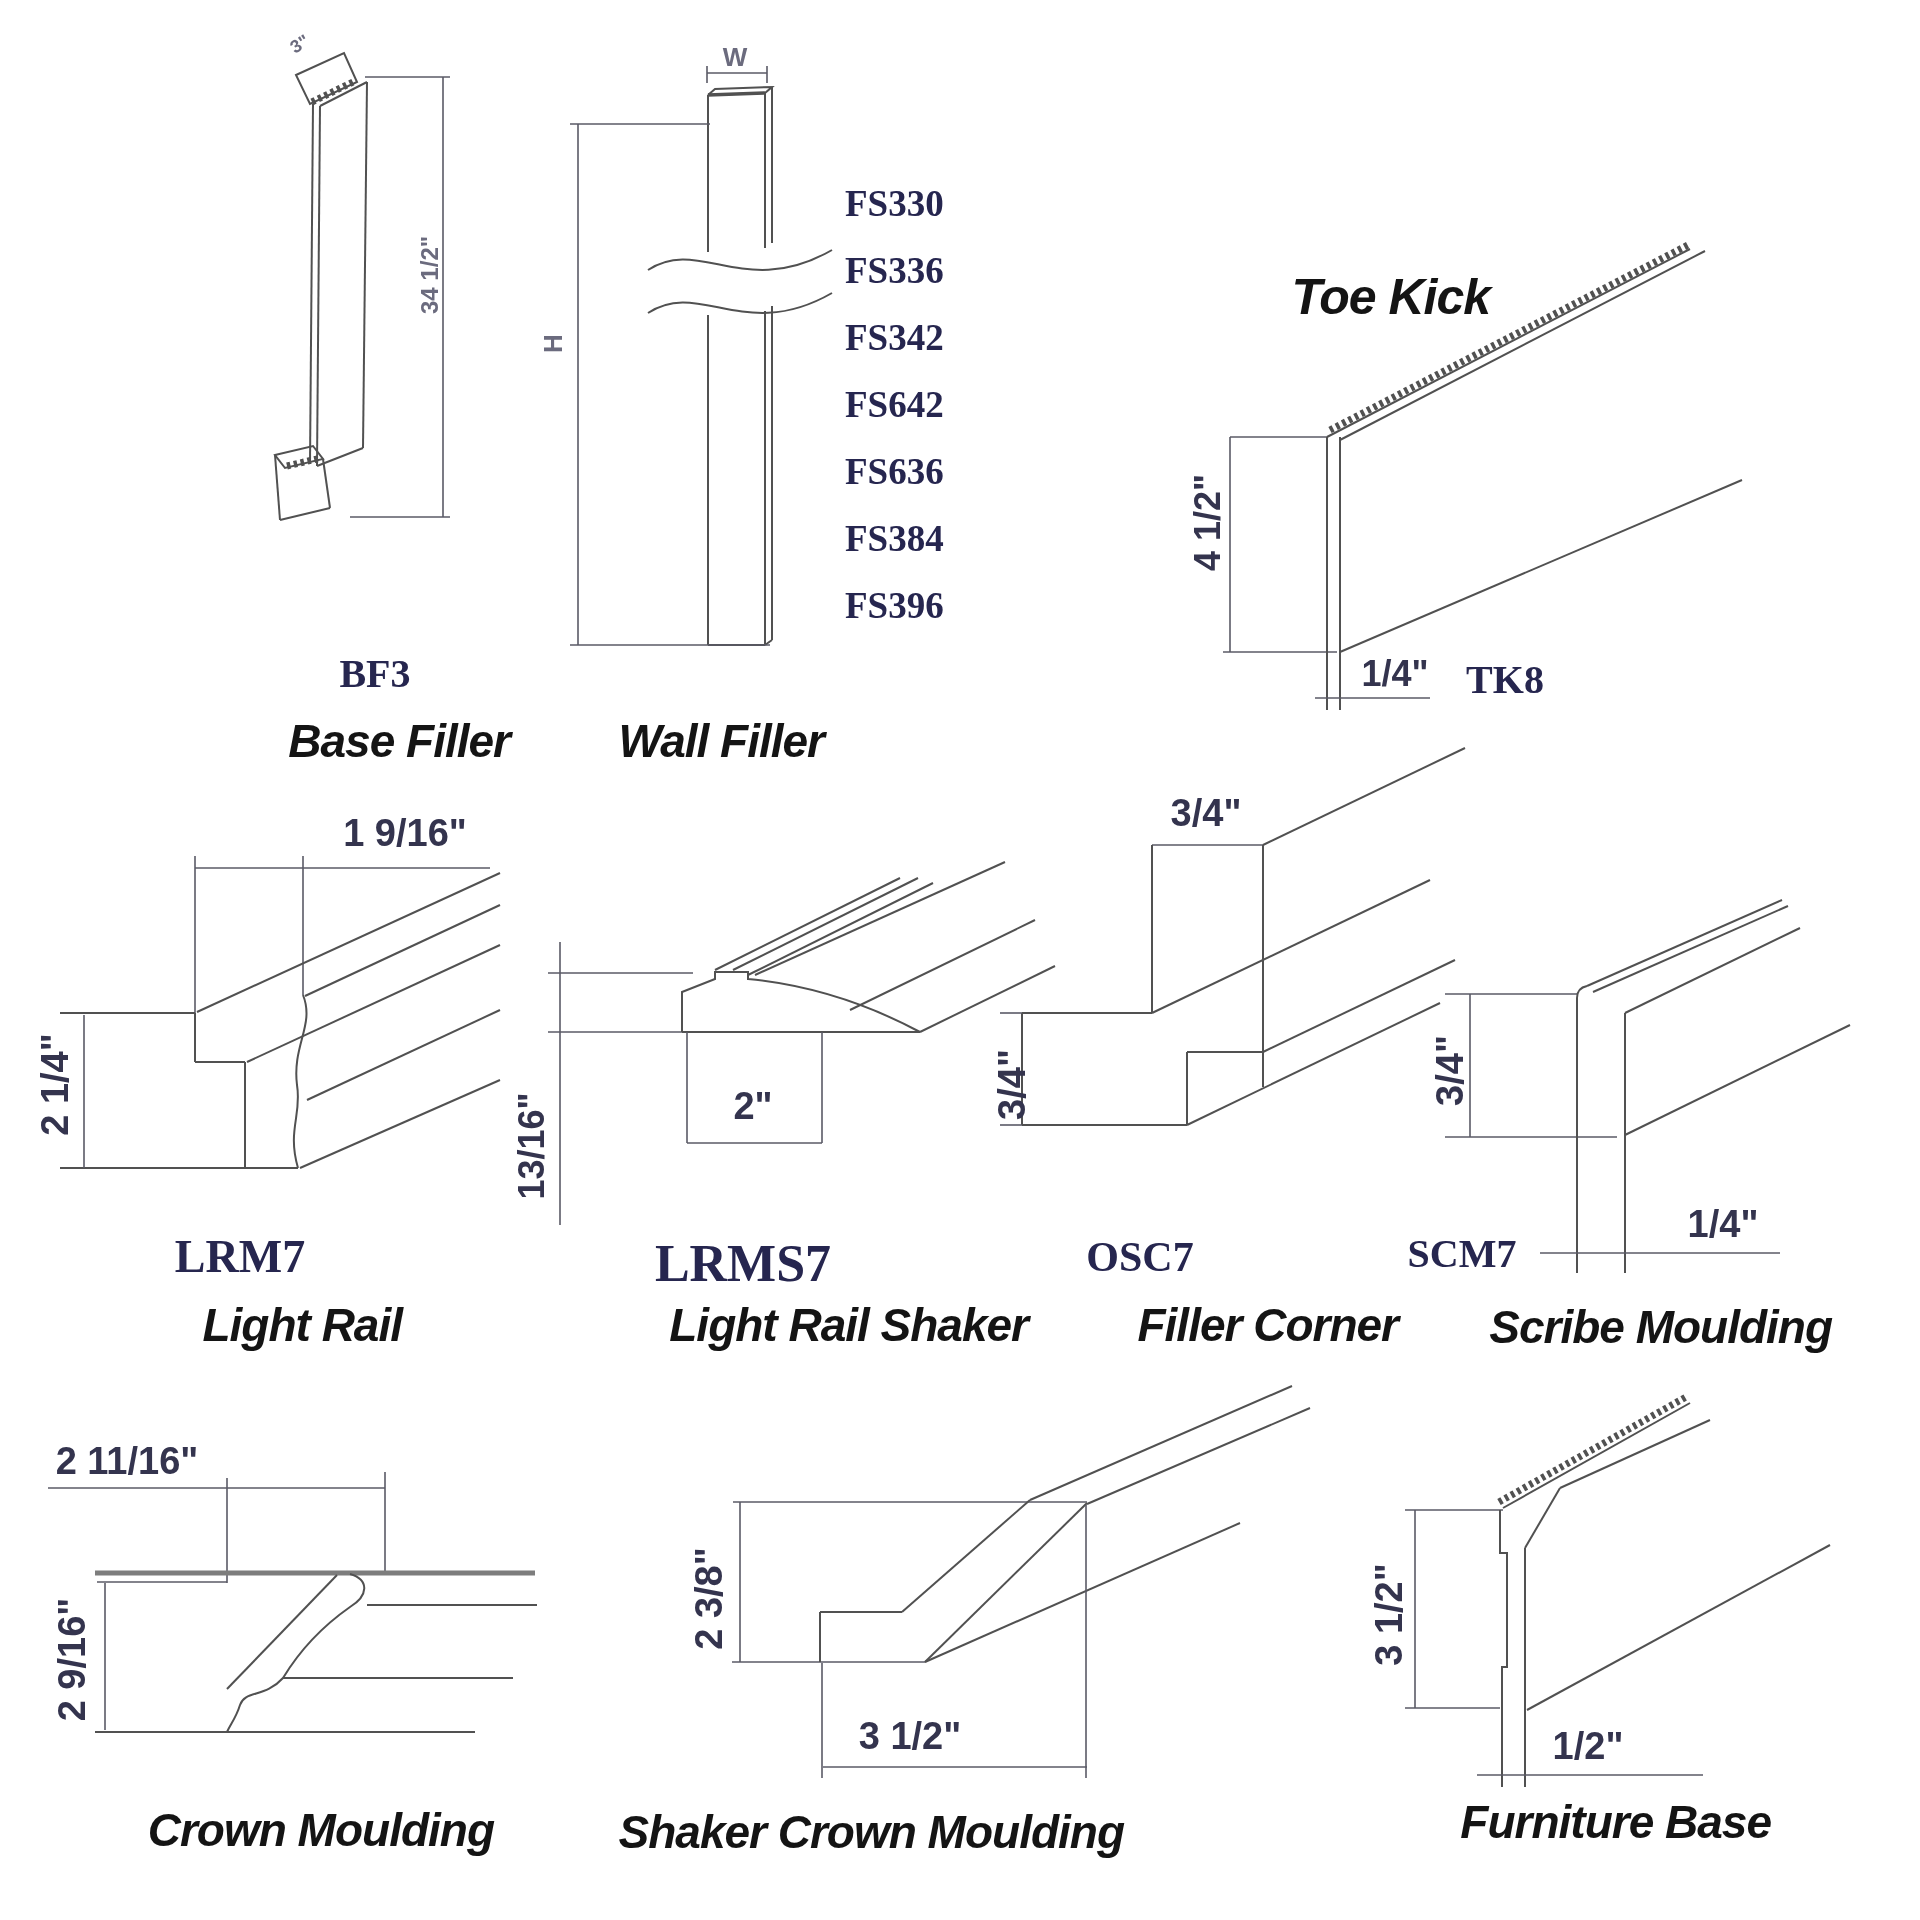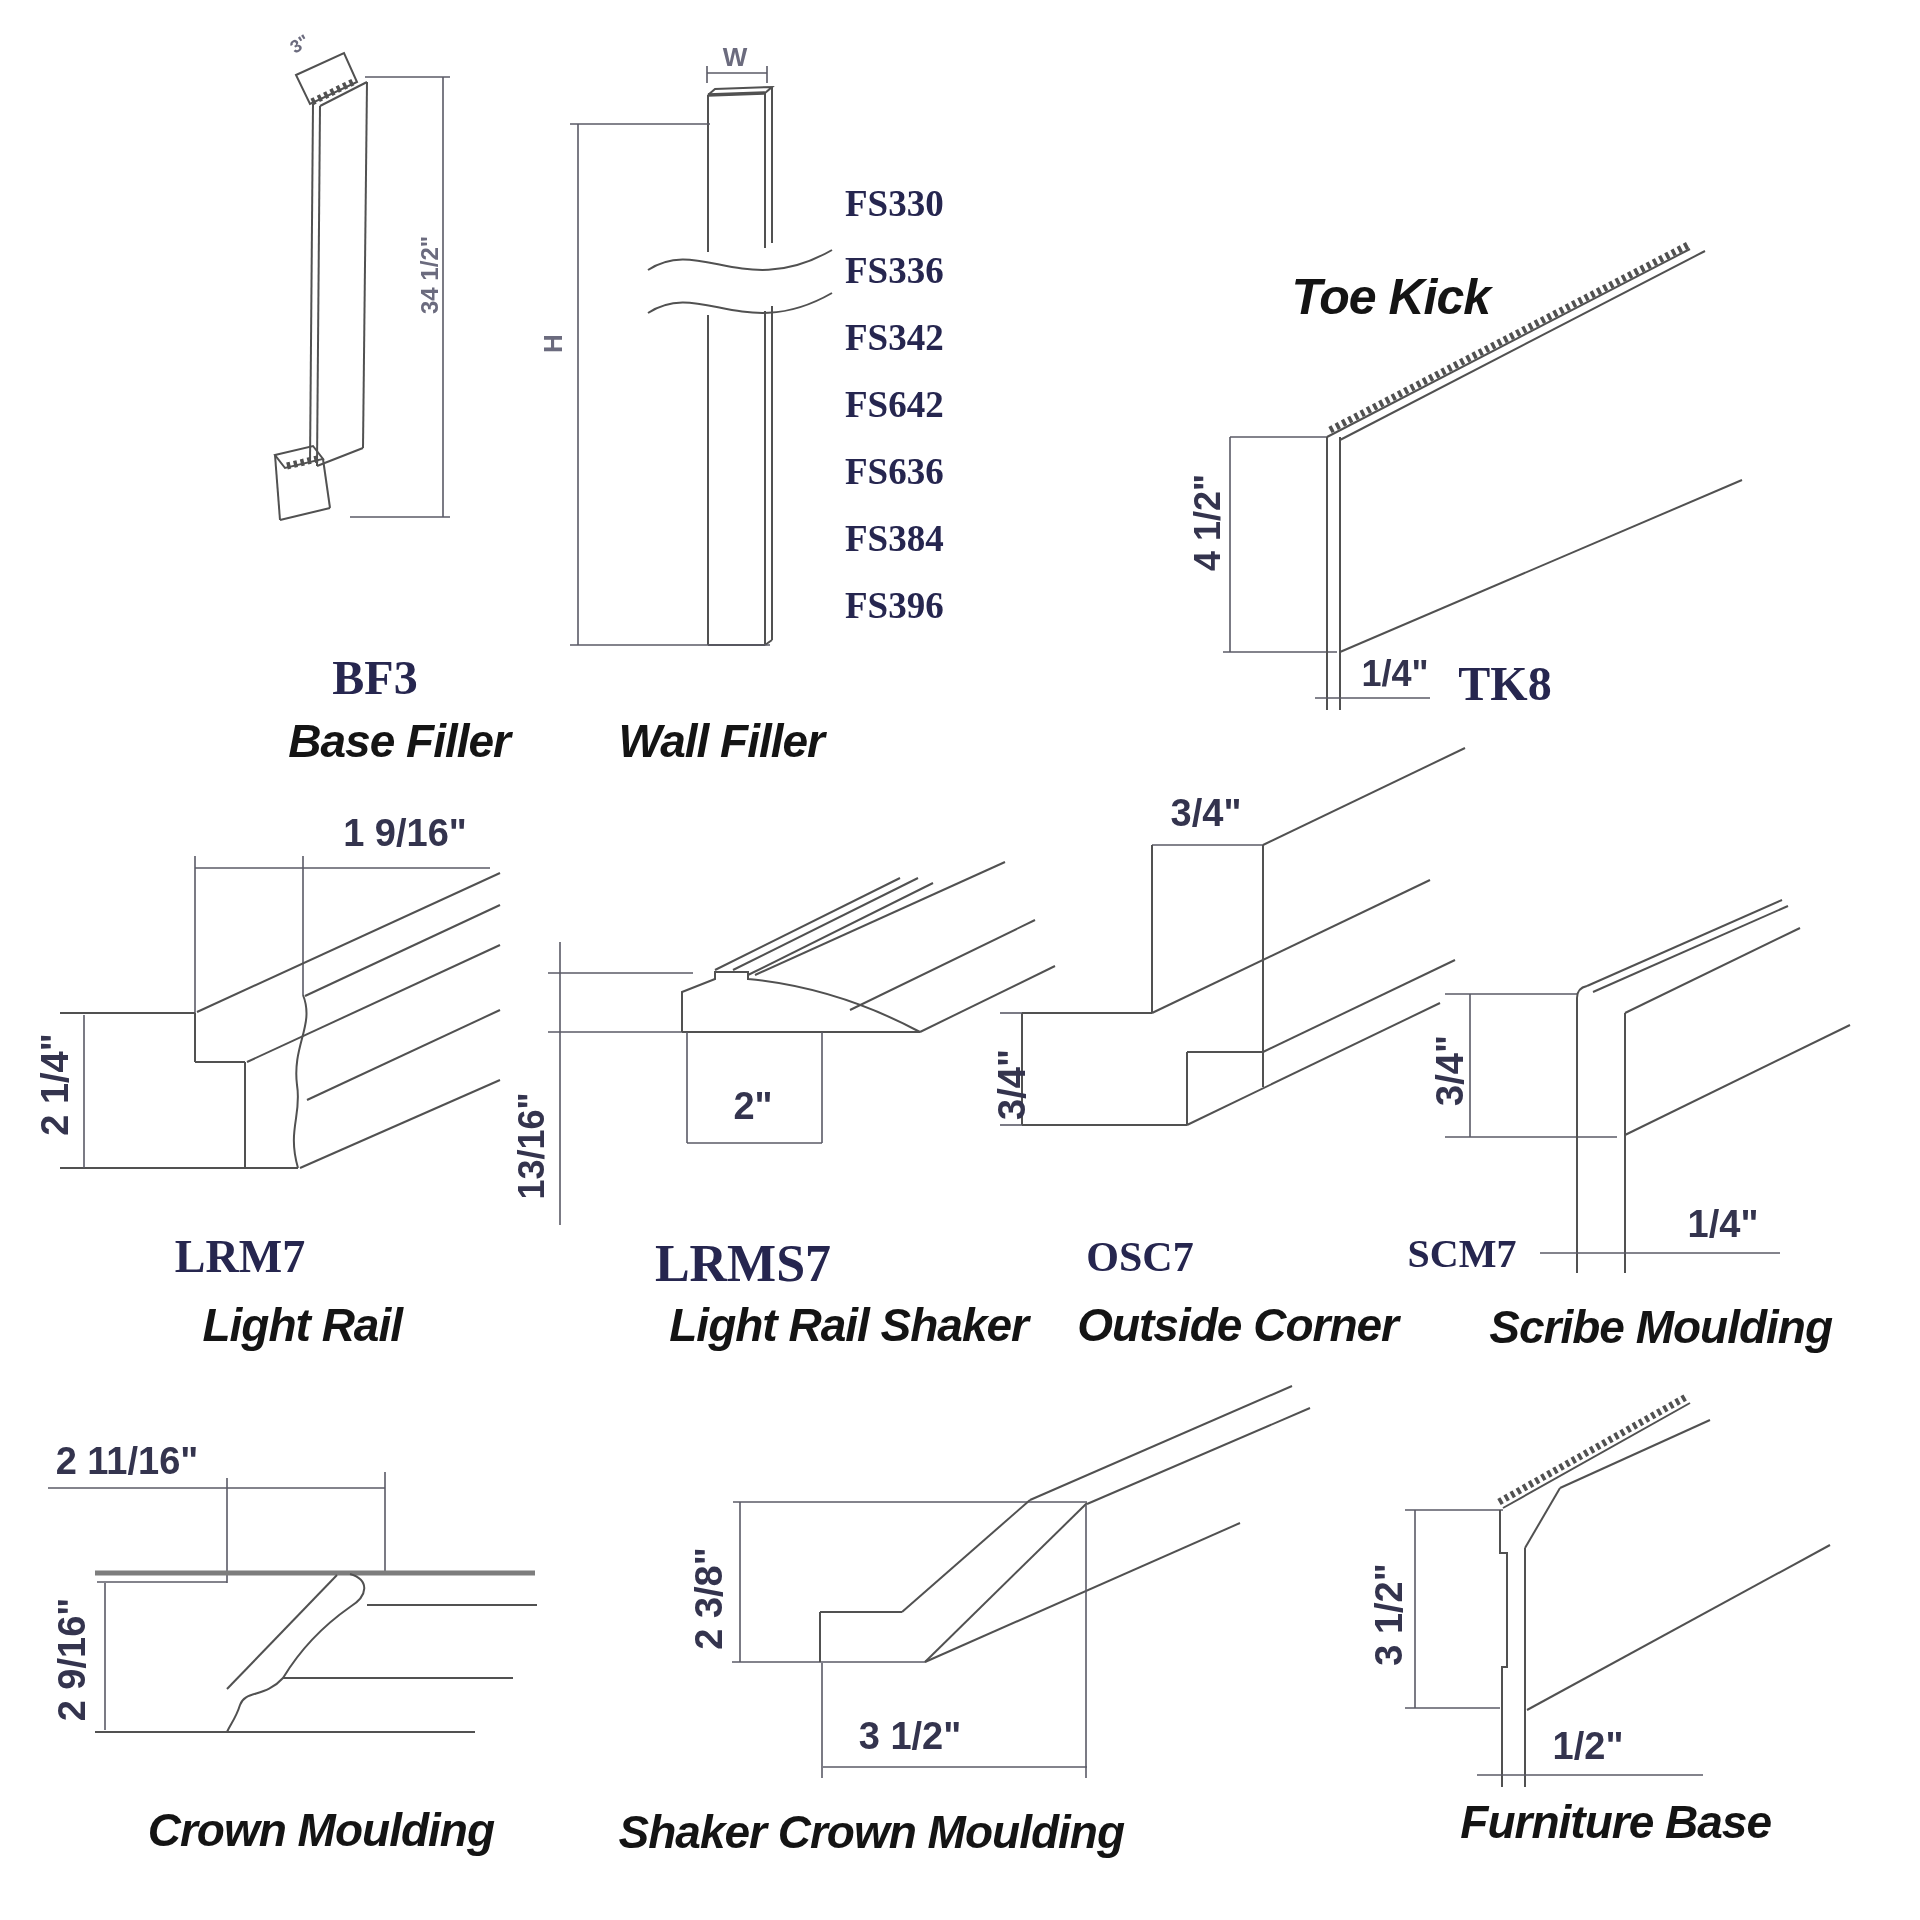--- a/index.html
+++ b/index.html
@@ -15,21 +15,21 @@
   .thin{stroke-width:1.6;stroke:#5a5a66;}
   .thick{stroke-width:5;stroke:#7d7d7d;}
   .hatch{stroke-width:7;stroke-dasharray:3.5 3.5;}
   .title{
     font-weight:700;font-style:italic;color:#141414;font-size:46px;
     text-align:right;letter-spacing:-1px;white-space:nowrap;
   }
   .title-lg{font-size:50px;}
   .code{
     font-family:"Liberation Serif", serif;font-weight:700;color:#26264f;
-    font-size:48px;text-align:center;white-space:nowrap;
+    font-size:40px;text-align:center;white-space:nowrap;
   }
   .fs-list{
     font-family:"Liberation Serif", serif;font-weight:700;color:#26264f;
     font-size:37px;line-height:67px;text-align:left;
   }
   .dim{
     font-weight:700;color:#34344e;font-size:38px;text-align:center;white-space:nowrap;
   }
   .dim-soft{font-weight:600;color:#6b6b7e;text-align:center;white-space:nowrap;}
   .rot{transform:rotate(-90deg);}
@@ -164,21 +164,21 @@
   <line class="thin" x1="0" y1="273" x2="22" y2="273"></line>
   <line class="thin" x1="0" y1="385" x2="22" y2="385"></line>
   <line x1="152" y1="273" x2="430" y2="140"></line>
   <line x1="263" y1="105" x2="465" y2="8"></line>
   <line x1="263" y1="312" x2="455" y2="220"></line>
   <line x1="187" y1="385" x2="440" y2="263"></line>
 </svg>
 <div class="abs dim" style="left:1146px;top:792px;width:120px">3/4"</div>
 <div class="abs dim rot" style="left:942px;top:1063px;width:140px">3/4"</div>
 <div class="abs code" style="left:1030px;top:1233px;width:220px;font-size:42px">OSC7</div>
-<div class="abs title" style="left:1018px;top:1298px;width:380px">Outside Corner</div>
+<div class="abs title" style="left:1018px;top:1298px;width:380px">Filler Corner</div>
 
 <svg style="left:1430px;top:860px" width="490" height="420" viewBox="0 0 490 420">
   <line class="thin" x1="15" y1="134" x2="148" y2="134"></line>
   <line class="thin" x1="15" y1="277" x2="187" y2="277"></line>
   <line class="thin" x1="40" y1="134" x2="40" y2="277"></line>
   <line x1="147" y1="138" x2="147" y2="413"></line>
   <line x1="195" y1="153" x2="195" y2="413"></line>
   <path d="M147,138 Q147,128 157,126"></path>
   <line x1="157" y1="126" x2="352" y2="40"></line>
   <line x1="163" y1="132" x2="358" y2="46"></line>

